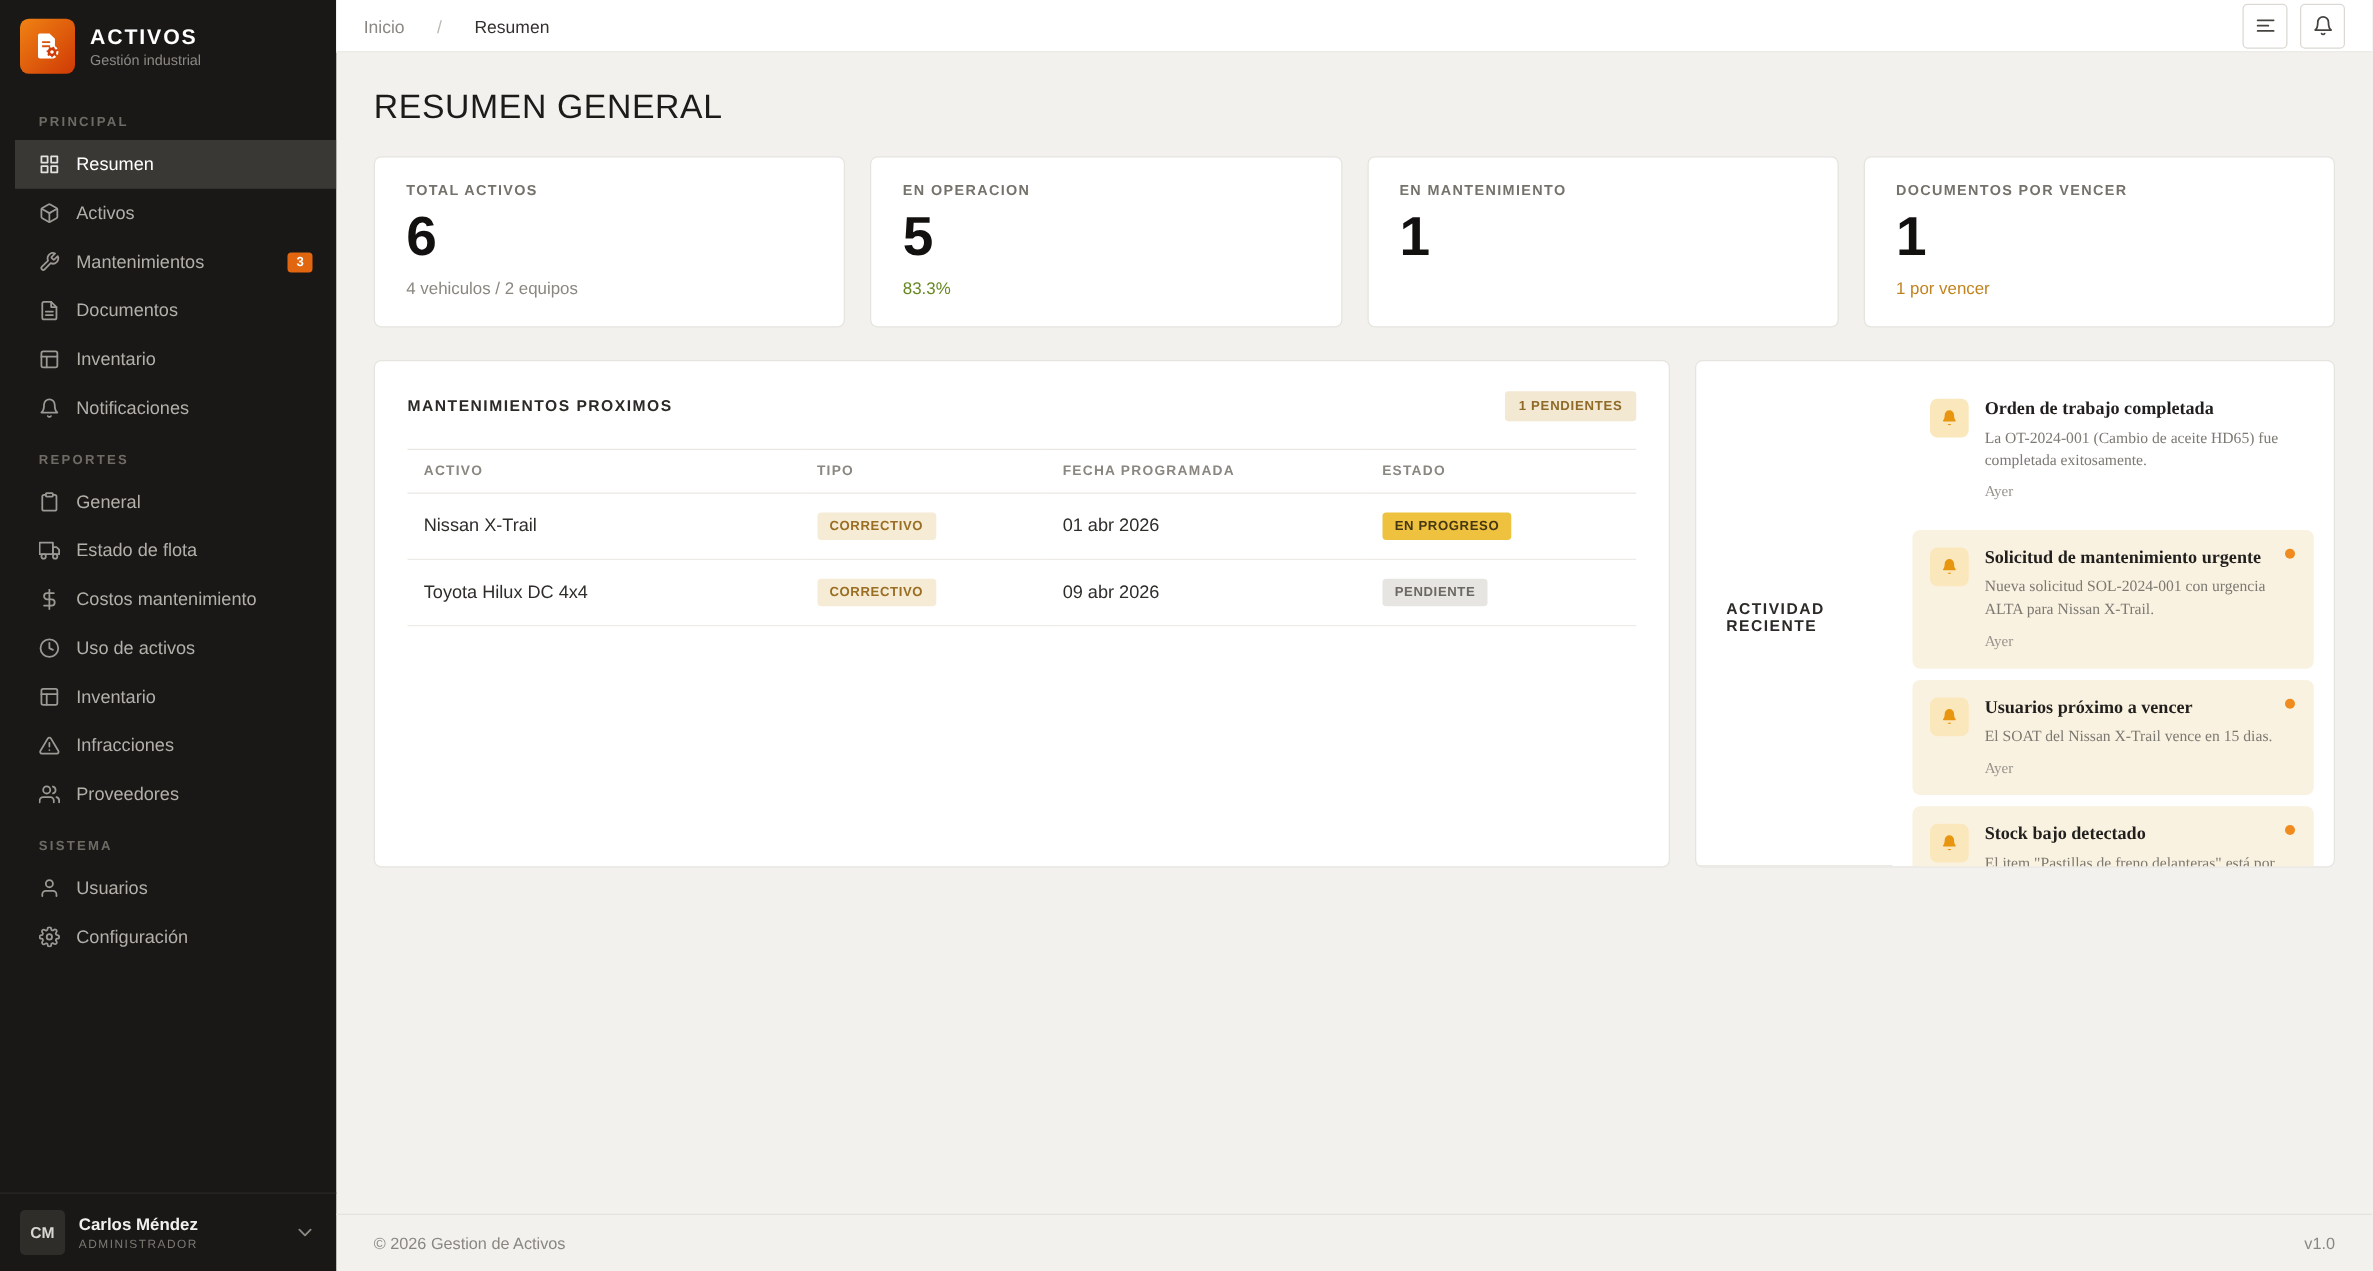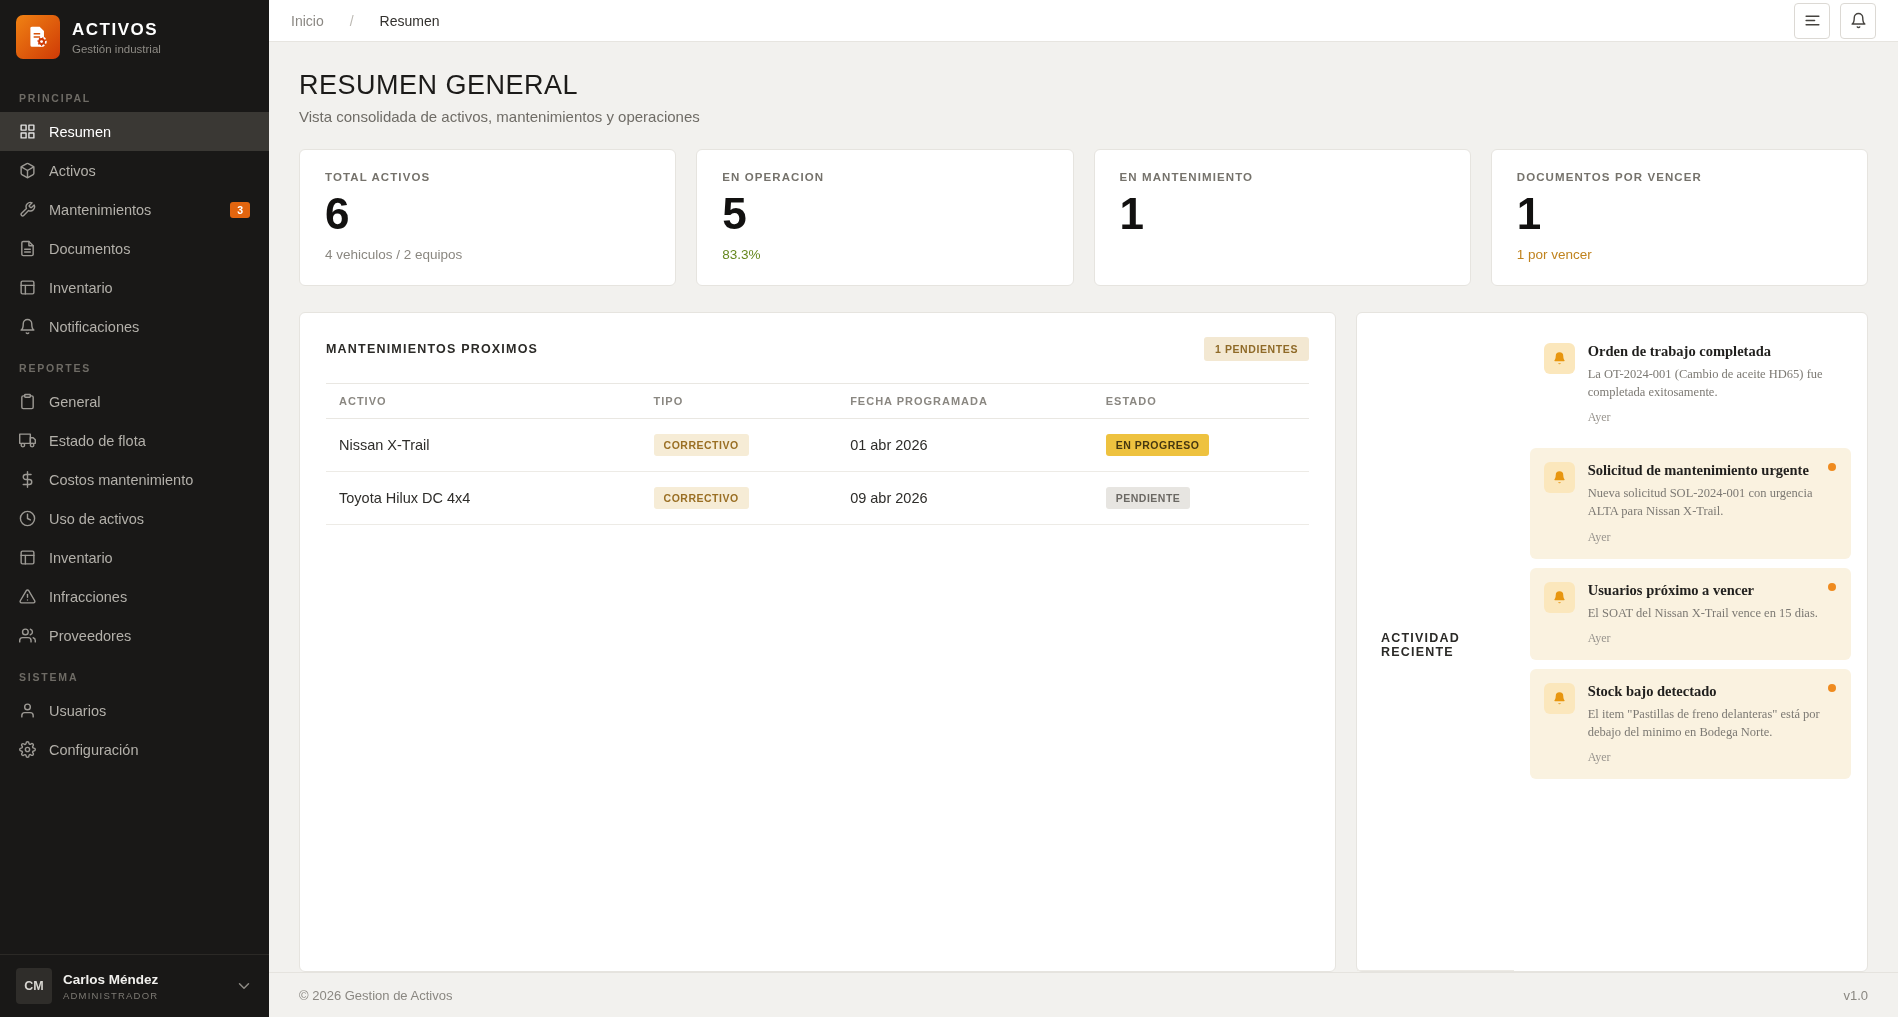--- a/index.html
+++ b/index.html
@@ -20,21 +20,21 @@
     display: flex; flex-direction: column; flex: none;
   }
   .logo-row { display: flex; align-items: center; gap: 12px; padding: 15px 16px 13px; }
   .logo-icon {
     width: 44px; height: 44px; border-radius: 7px;
     background: linear-gradient(135deg, #f08213, #cf3a06);
     display: flex; align-items: center; justify-content: center; flex: none;
   }
   .app-name { font-size: 17px; font-weight: 700; letter-spacing: 1.5px; color: #ffffff; }
   .app-tagline { font-size: 11.5px; color: #8d8a84; margin-top: 3px; }
-  .nav { flex: 1; overflow: hidden; padding-top: 4px; }
+  .nav { flex: 1; overflow: hidden; padding-top: 4px; padding-left: 12px; }
   .section-label {
     padding: 16px 19px 8px; font-size: 10.5px; font-weight: 700;
     letter-spacing: 1.8px; color: #6e6b65;
   }
   .nav-item {
     display: flex; align-items: center; gap: 13px;
     padding: 11px 19px; font-size: 14.5px; color: #b3b0aa; cursor: pointer;
   }
   .nav-item .icon { opacity: .85; width: 17px; height: 17px; }
   .nav-item.active { background: #3a3834; color: #ffffff; }
@@ -82,21 +82,21 @@
   .stat-card {
     flex: 1; background: #fff; border: 1px solid #e6e4df; border-radius: 6px;
     padding: 21px 25px; height: 137px;
   }
   .stat-label { font-size: 11.5px; font-weight: 700; letter-spacing: 1.1px; color: #75726b; }
   .stat-value { font-size: 44px; font-weight: 700; color: #121110; margin-top: 9px; line-height: 1; }
   .stat-sub { font-size: 13.5px; margin-top: 11px; color: #8a8780; }
   .stat-sub.green { color: #66881f; }
   .stat-sub.orange { color: #c0831e; }
 
-  .panels-row { display: flex; gap: 20px; margin-top: 26px; height: 660px; align-items: stretch; }
+  .panels-row { display: flex; gap: 20px; margin-top: 26px; height: 406px; align-items: stretch; }
   .panel { background: #fff; border: 1px solid #e6e4df; border-radius: 6px; }
   .panel-left { flex: 1; }
   .panel-right { width: 512px; flex: none; display: flex; flex-direction: row; }
   .panel-header {
     display: flex; justify-content: space-between; align-items: center;
     padding: 24px 26px 18px;
   }
   .panel-right .panel-header { border-bottom: 1px solid #eceae5; padding: 22px 24px 16px; }
   .panel-title { font-size: 12.5px; font-weight: 700; letter-spacing: 1.2px; color: #2b2a27; }
   .pill {
@@ -376,21 +376,20 @@
       <button class="icon-btn">
         <svg class="icon">
             <use href="#i-bell"></use>
           </svg>
       </button>
     </div>
   </header>
 
   <section class="content">
     <h1 class="page-title">RESUMEN GENERAL</h1>
-    <p class="page-subtitle">Vista consolidada de activos, mantenimientos y operaciones</p>
 
     <div class="stats-row">
       <div class="stat-card">
         <div class="stat-label">TOTAL ACTIVOS</div>
         <div class="stat-value">6</div>
         <div class="stat-sub">4 vehiculos / 2 equipos</div>
       </div>
       <div class="stat-card">
         <div class="stat-label">EN OPERACION</div>
         <div class="stat-value">5</div>

